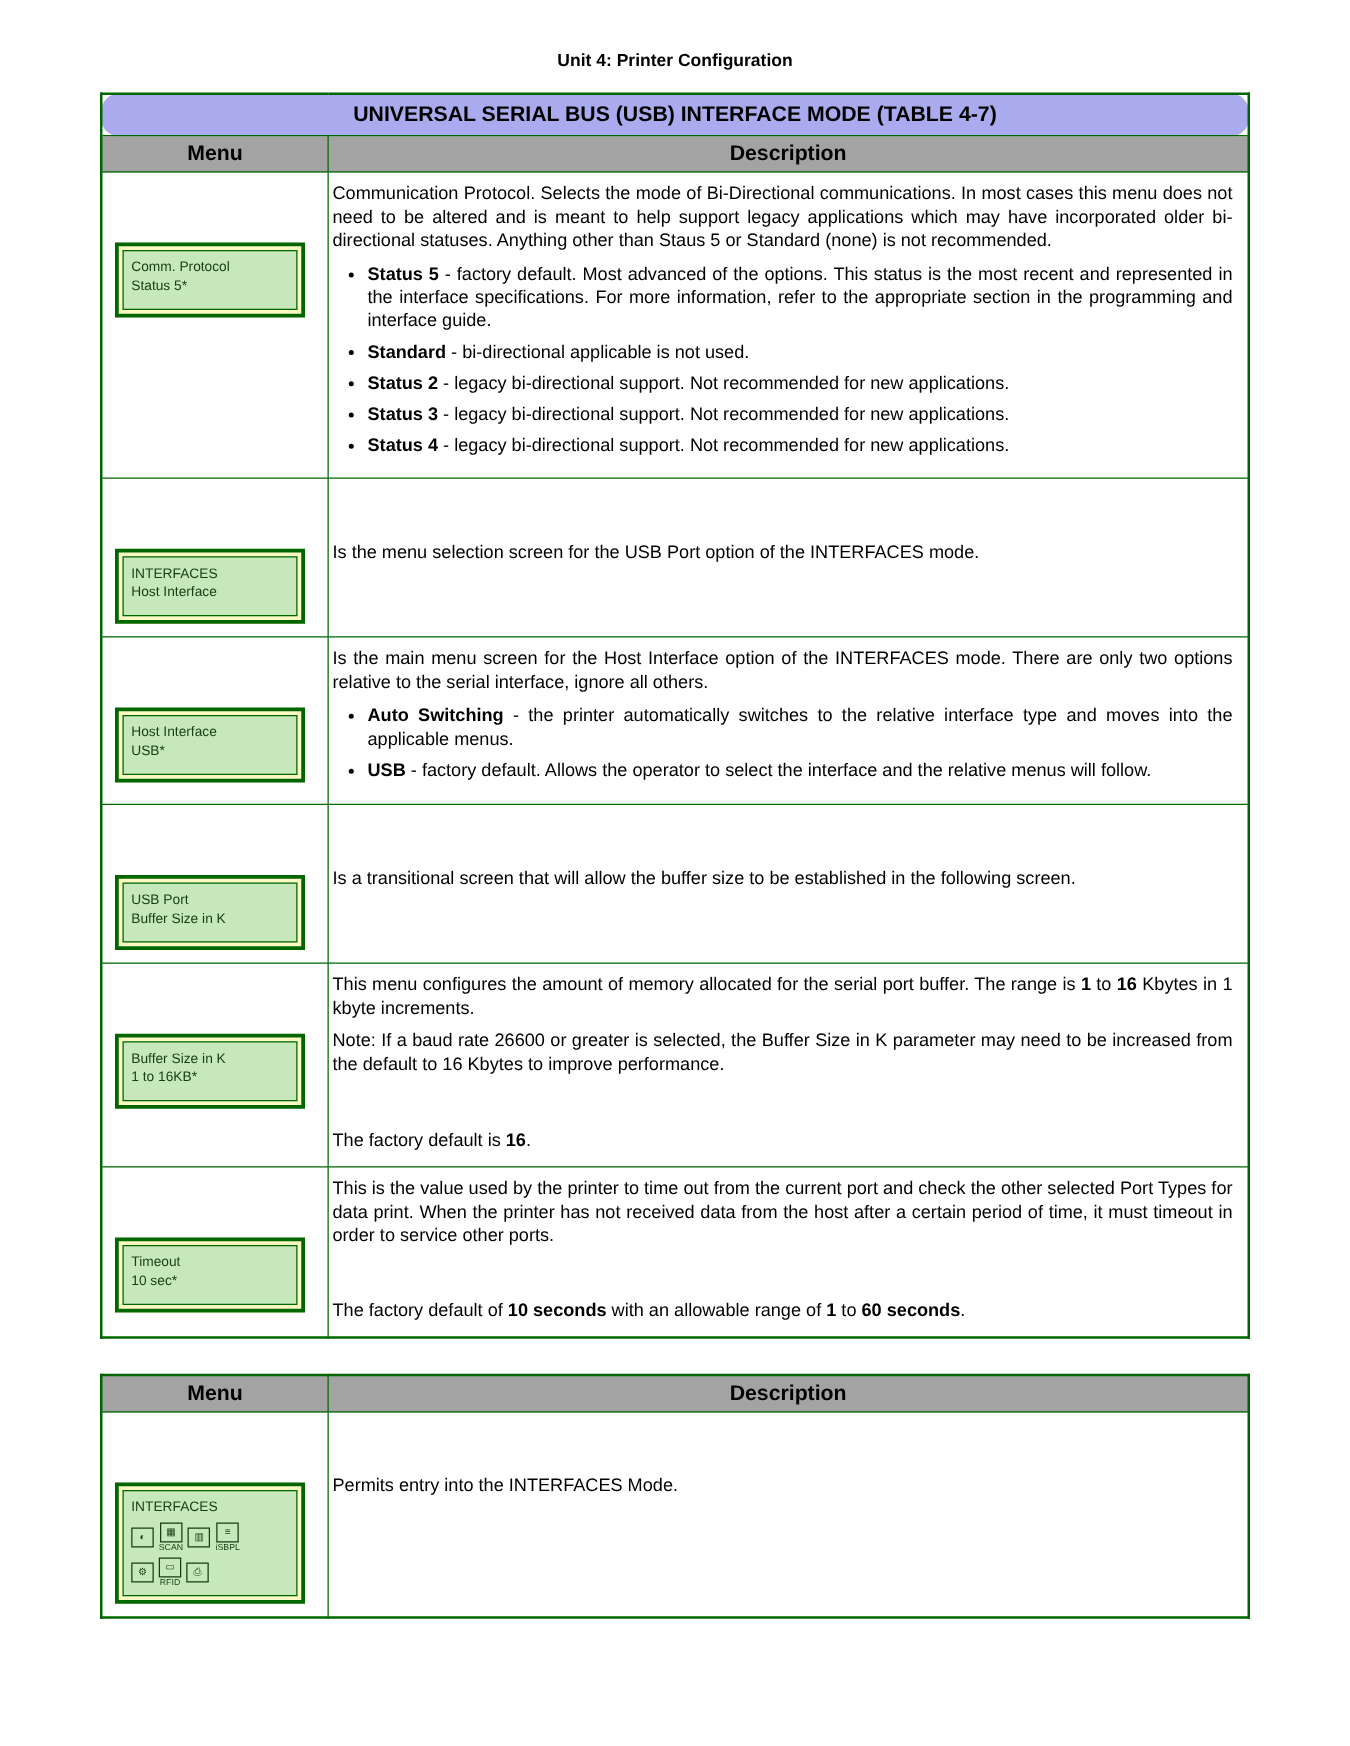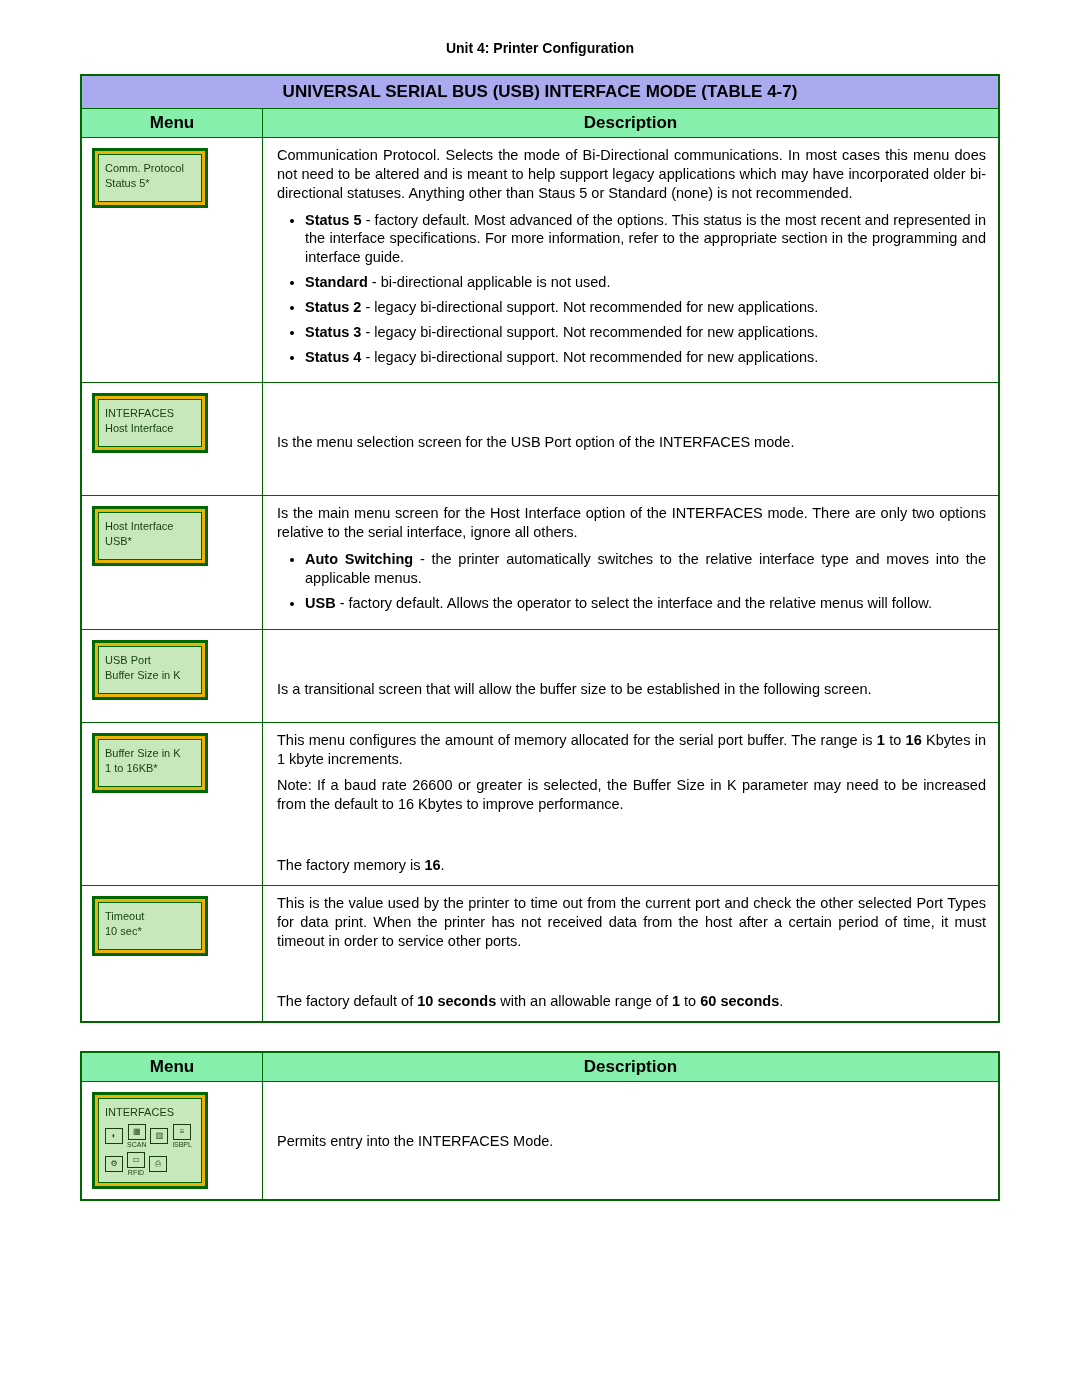--- a/index.html
+++ b/index.html
@@ -32,60 +32,62 @@
     border: 1px solid #006600;
     vertical-align: top;
   }
   .title-row td {
     background: #aaaaee;
     text-align: center;
     font-weight: bold;
     font-size: 17px;
     padding: 6px 0;
     border-bottom: 1px solid #006600;
+    border-radius: 14px;
   }
   .col-header td {
-    background: #86efac;
+    background: #a3a3a3;
     text-align: center;
     font-weight: bold;
     font-size: 17px;
     padding: 4px 0;
   }
   td.menu-cell {
     width: 160px;
     padding: 10px 10px;
     vertical-align: middle;
   }
   td.desc-cell {
-    padding: 8px 12px 10px 14px;
+    padding: 8px 12px 10px 3px;
     font-size: 14.5px;
     line-height: 1.3;
   }
   td.desc-cell p {
     margin: 0 0 8px 0;
     text-align: justify;
   }
   td.desc-cell p.nomb { margin-bottom: 0; margin-top: 42px; }
   ul.bullets {
     margin: 4px 0 0 0;
     padding-left: 28px;
   }
   ul.bullets li {
     margin-bottom: 6px;
     text-align: justify;
   }
   .b { font-weight: bold; }
 
   
   .lcd {
-    width: 116px;
+    width: 152px;
     border: 3px solid #006600;
     padding: 3px;
     box-sizing: border-box;
-    background: #eab308;
+    background: #fef9c3;
+    margin-top: 46px;
   }
   .lcd-inner {
     border: 1px solid #006600;
     background: #c7e8bb;
     padding: 6px 6px;
     min-height: 34px;
     font-size: 11px;
     line-height: 1.35;
     color: #173d12;
   }
@@ -216,21 +218,21 @@
             <div class="lcd-line">1 to 16KB*</div>
           </div>
         </div>
       </td>
       <td class="desc-cell">
         <p>
           <span>This menu configures the amount of memory allocated for the serial port buffer. The range is </span><span class="b">1</span><span> to </span><span class="b">16</span><span> Kbytes in 1 kbyte increments.</span>
         </p>
         <p>Note: If a baud rate 26600 or greater is selected, the Buffer Size in K parameter may need to be increased from the default to 16 Kbytes to improve performance.</p>
         <p class="nomb">
-          <span>The factory memory is </span><span class="b">16</span><span>.</span>
+          <span>The factory default is </span><span class="b">16</span><span>.</span>
         </p>
       </td>
     </tr>
 
     <tr>
       <td class="menu-cell">
         <div class="lcd">
           <div class="lcd-inner">
             <div class="lcd-line">Timeout</div>
             <div class="lcd-line">10 sec*</div>

